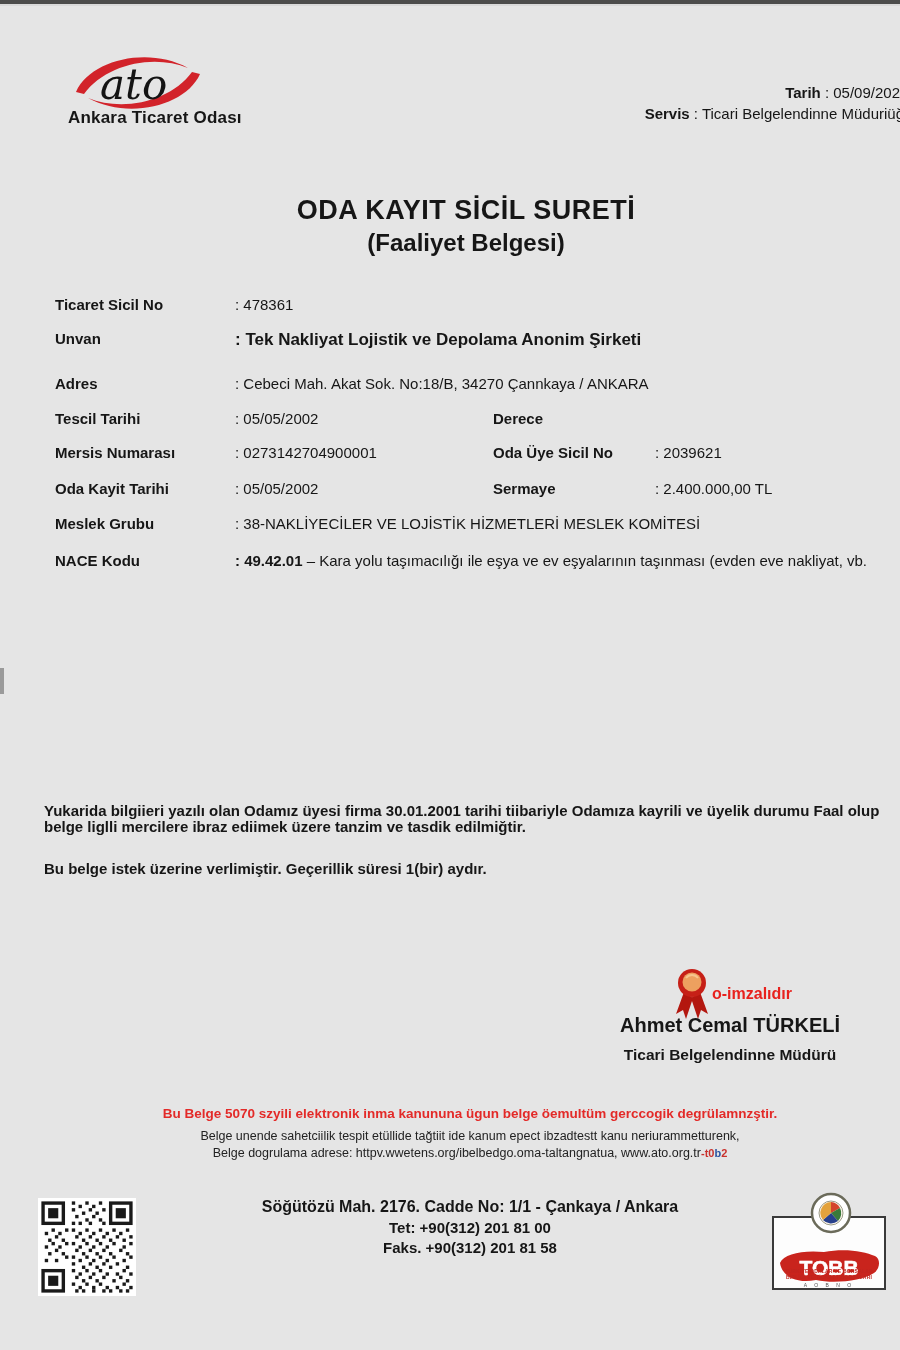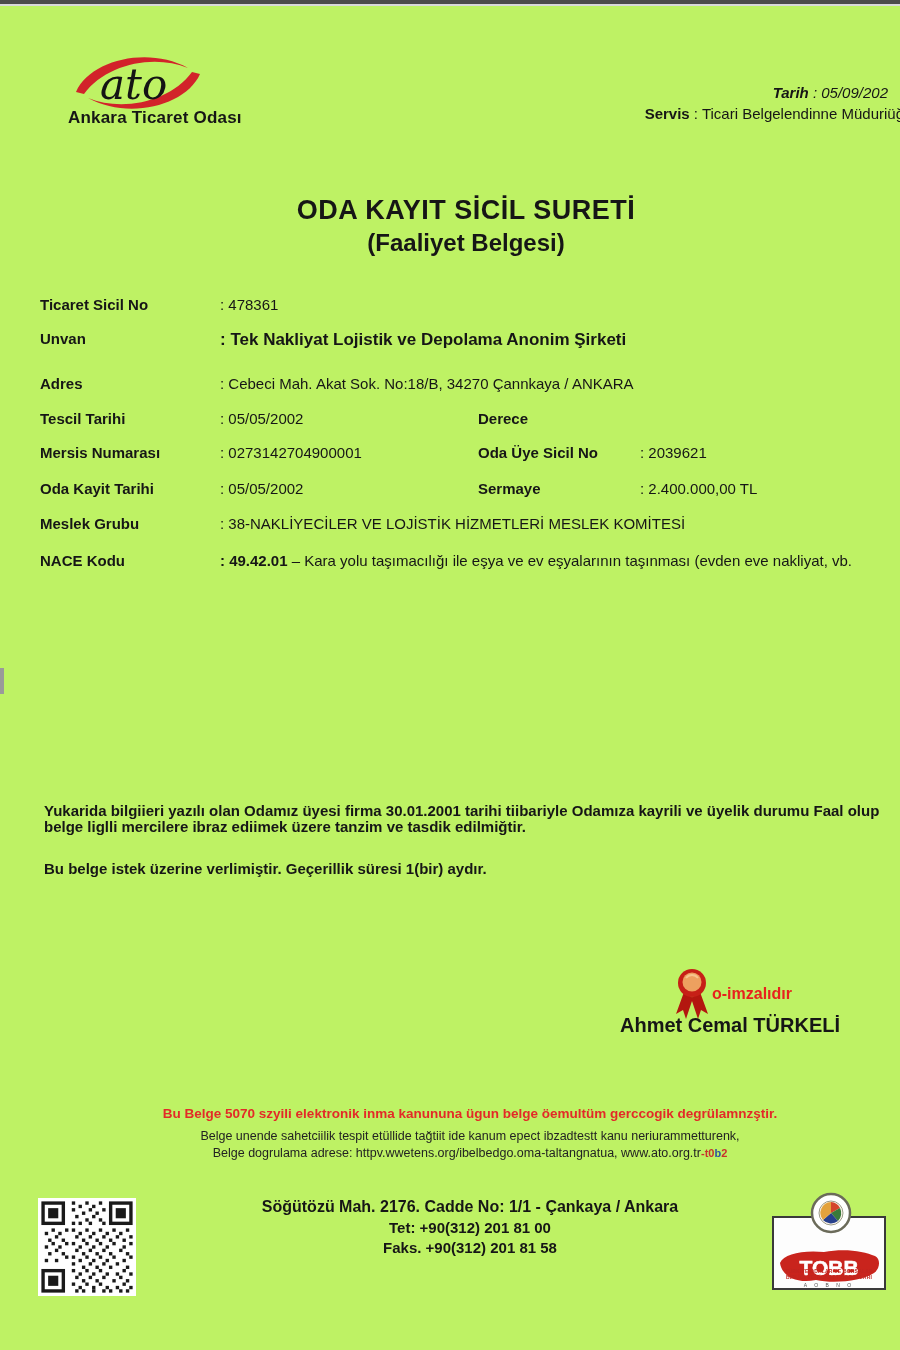--- a/index.html
+++ b/index.html
@@ -2,21 +2,21 @@
 <html><head>
 <meta charset="utf-8">
 <style>
   * { box-sizing: border-box; }
   html, body { margin: 0; padding: 0; background: #ffffff; }
   .page {
     position: relative;
     width: 900px;
     height: 1350px;
     margin: 0 auto;
-    background: #bef264;
+    background: #e5e5e5;
     overflow: hidden;
     font-family: "Liberation Sans", sans-serif;
     color: #161616;
   }
   .topbar {
     position: absolute; top: 0; left: 0;
     width: 100%; height: 6px;
     background: #4c4c4b;
     border-bottom: 2px solid #d9d9d9;
   }
@@ -25,31 +25,31 @@
     width: 4px; height: 26px; background: #9a9a9a;
   }
 
   
   .logo-wrap { position: absolute; top: 52px; left: 68px; width: 140px; }
   .org-name {
     position: absolute; top: 108px; left: 44px;
     font-size: 17px; font-weight: bold; letter-spacing: 0.2px; margin-left: 24px;
   }
   .hdr-line { position: absolute; white-space: nowrap; font-size: 15px; }
-  .hdr-tarih { top: 84px; right: 12px; font-style: italic; }
+  .hdr-tarih { top: 84px; right: 0px; }
   .hdr-servis { top: 105px; right: -4px; }
   .hdr-label { font-weight: bold; }
 
   
   .title-block { position: absolute; top: 195px; left: 0; width: 932px; text-align: center; }
   .title-1 { font-size: 27px; font-weight: bold; letter-spacing: 0.5px; }
   .title-2 { font-size: 24px; font-weight: bold; margin-top: 3px; }
 
   
-  .frow { position: absolute; left: 0; width: 776px; height: 20px; font-size: 15px; white-space: nowrap; }
+  .frow { position: absolute; left: 15px; width: 776px; height: 20px; font-size: 15px; white-space: nowrap; }
   .fl  { position: absolute; left: 40px;  font-weight: bold; }
   .fv  { position: absolute; left: 220px; }
   .fl2 { position: absolute; left: 478px; font-weight: bold; }
   .fv2 { position: absolute; left: 640px; }
   .fv-unvan { font-weight: bold; font-size: 17px; }
   .fv-bold-part { font-weight: bold; }
 
   
   .para {
     position: absolute; left: 44px; width: 862px;
@@ -178,20 +178,21 @@
     <svg width="40" height="54" viewBox="0 0 40 54">
       <polygon points="12,24 21,30 14,51 11,42 4,46" fill="#b3170f"></polygon>
       <polygon points="28,24 19,30 26,51 29,42 36,46" fill="#b3170f"></polygon>
       <circle cx="20" cy="15" r="14" fill="#c62017"></circle>
       <circle cx="20" cy="14" r="9.5" fill="#eda05f"></circle>
       <path d="M14,10 C17,6 23,6 26,10" stroke="#f6c58e" stroke-width="2" fill="none"></path>
     </svg>
   </div>
   <div class="esign">o-imzalıdır</div>
   <div class="sig-name">Ahmet Cemal TÜRKELİ</div>
+  <div class="sig-title">Ticari Belgelendinne Müdürü</div>
 
   <div class="legal legal-1">Bu Belge 5070 szyili elektronik inma kanununa ügun belge öemultüm gerccogik degrülamnzştir.</div>
   <div class="legal legal-2">Belge unende sahetciilik tespit etüllide tağtiit ide kanum epect ibzadtestt kanu neriurammetturenk,</div>
   <div class="legal legal-3"><span>Belge dogrulama adrese: httpv.wwetens.org/ibelbedgo.oma-taltangnatua, </span><span class="site">www.ato.org.tr</span><span class="sfx-red">-t0</span><span class="sfx-blue">b</span><span class="sfx-red">2</span></div>
 
   <div class="qr">
     <svg width="98" height="98" viewBox="0 0 29 29" id="qr-svg">
         <rect x="0" y="0" width="29" height="29" fill="#ffffff"></rect>
         <rect x="1" y="1" width="7" height="7" fill="#1a1a1a"></rect>
         <rect x="2" y="2" width="5" height="5" fill="#ffffff"></rect>

